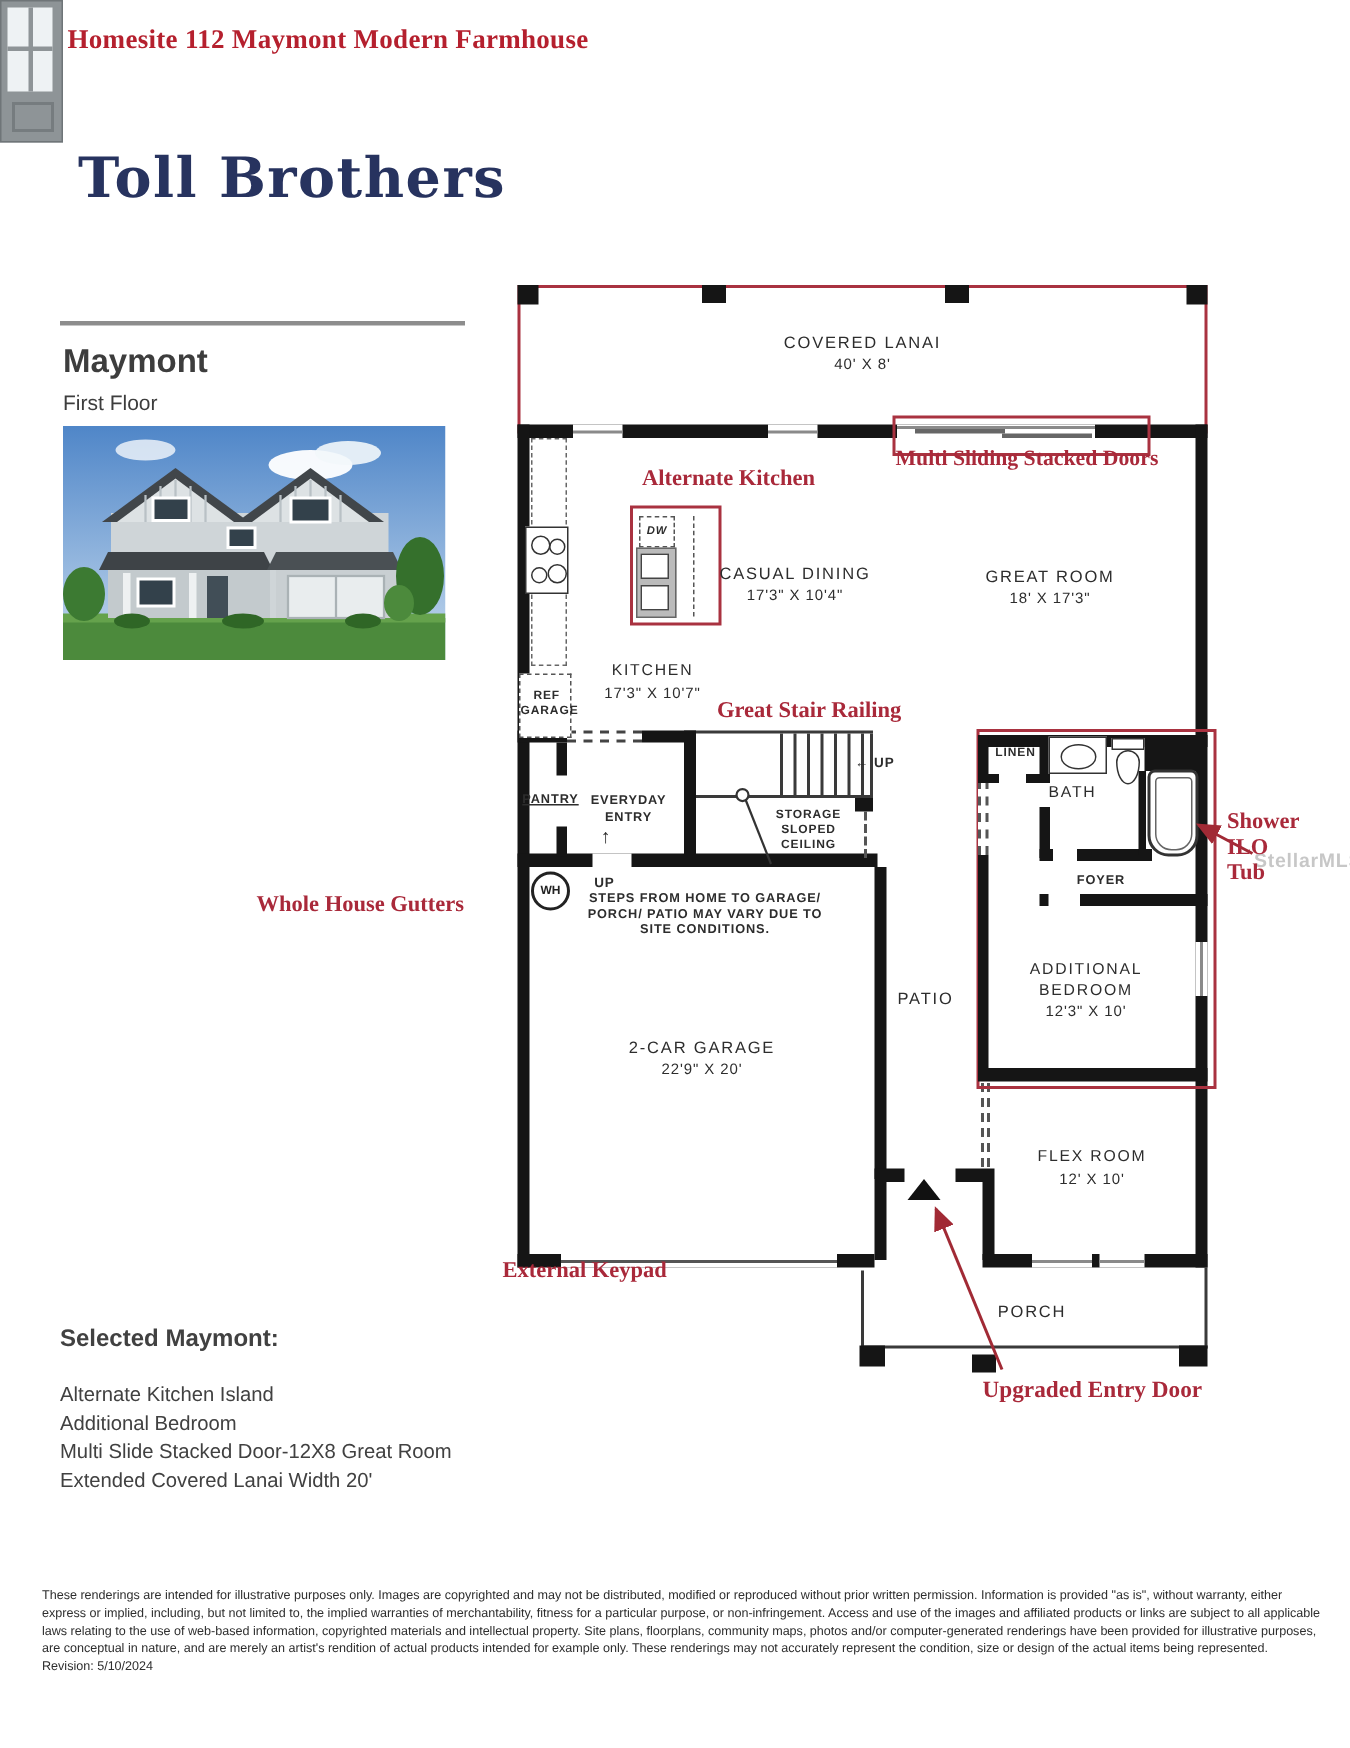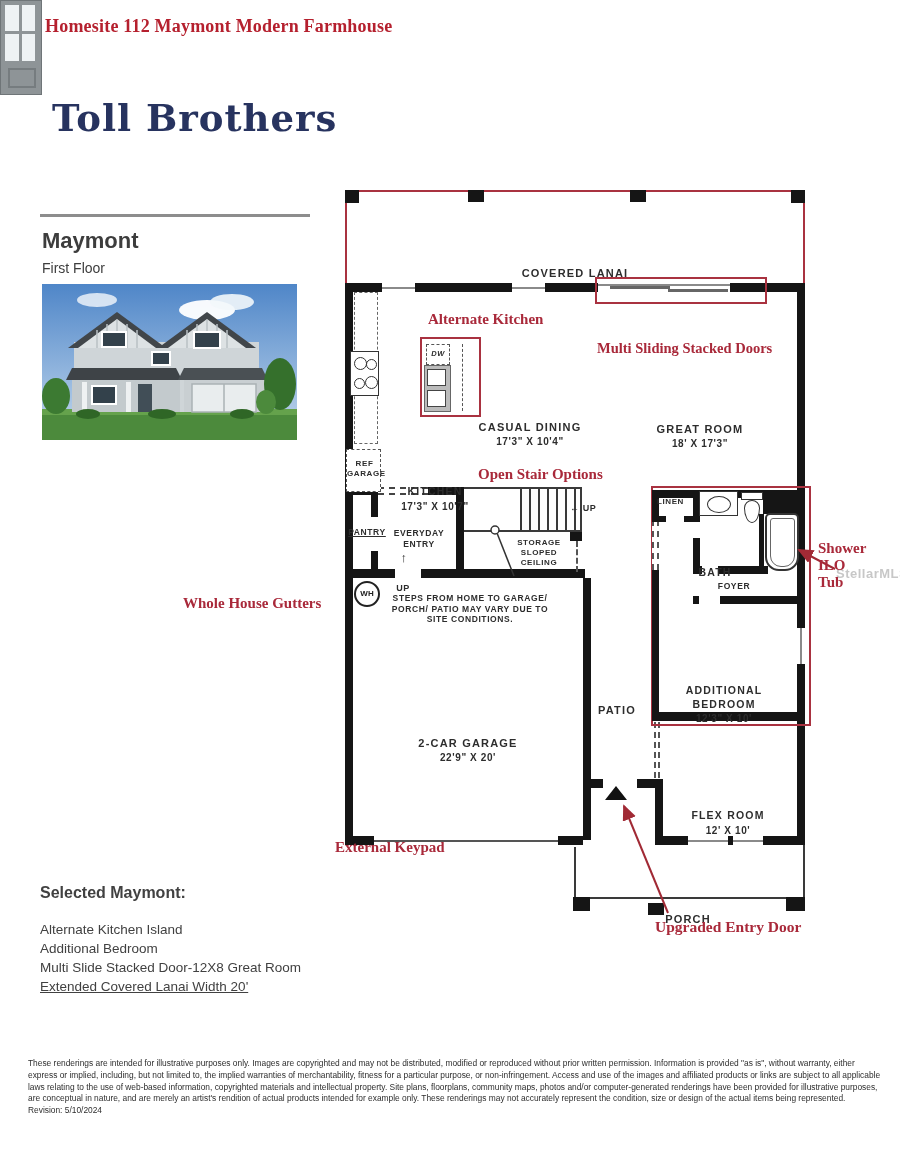--- a/index.html
+++ b/index.html
@@ -17,22 +17,22 @@
   #photo{left:42px;top:284px;width:255px;height:156px;}
   
   .w{position:absolute;background:#151515;}
   .tl{position:absolute;background:#3a3a3a;}
   .gap{position:absolute;background:#ffffff;}
   .gline{position:absolute;background:#8a8a8a;}
   .rbox{position:absolute;border:2px solid #a93240;}
   .dashv{position:absolute;background:#fff;border-left:2px dashed #555;border-right:2px dashed #555;box-sizing:border-box;}
   .dashh{position:absolute;background:#fff;border-top:2px dashed #444;border-bottom:2px dashed #444;box-sizing:border-box;}
   
-  .rlabel{position:absolute;font-weight:700;color:#2d2d2d;letter-spacing:1.2px;
-          text-align:center;font-size:11px;line-height:1.3;margin-top:44px;}
+  .rlabel{position:absolute;font-weight:400;color:#2d2d2d;letter-spacing:1.2px;
+          text-align:center;font-size:11px;line-height:1.3;}
   .dims{font-size:10px;letter-spacing:.6px;margin-top:1px;}
   .slabel{position:absolute;font-weight:700;color:#2d2d2d;letter-spacing:.6px;
           text-align:center;font-size:8.5px;line-height:1.25;}
   .ann{position:absolute;font-family:"Liberation Serif","DejaVu Serif",serif;
        font-weight:700;color:#a9293a;font-size:15px;white-space:nowrap;z-index:6;}
   .fix{position:absolute;box-sizing:border-box;background:#fff;}
   #wm{left:836px;top:566px;font-size:13px;color:rgba(130,130,130,.45);z-index:1;
       font-weight:700;letter-spacing:.5px;}
   
   #selhead{left:40px;top:884px;font-size:16px;font-weight:700;color:#414141;}
@@ -246,21 +246,21 @@
     <div class="dims">18' X 17'3"</div>
 </div>
 <div class="rlabel" style="left:365px;top:441px;width:140px;font-size:10.5px;">
   <div>KITCHEN</div>
     <div class="dims">17'3" X 10'7"</div>
 </div>
 <div class="slabel" style="left:345px;top:527px;width:44px;text-decoration:underline;">PANTRY</div>
 <div class="slabel" style="left:384px;top:528px;width:70px;">EVERYDAY ENTRY</div>
 <div class="slabel" style="left:508px;top:538px;width:62px;font-size:8px;">STORAGE SLOPED CEILING</div>
 <div class="slabel" style="left:390px;top:593px;width:160px;">STEPS FROM HOME TO GARAGE/ PORCH/ PATIO MAY VARY DUE TO SITE CONDITIONS.</div>
-<div class="slabel" style="left:657px;top:497px;width:40px;font-size:8px;text-align:left;">LINEN</div>
+<div class="slabel" style="left:657px;top:497px;width:40px;font-size:8px;text-align:center;">LINEN</div>
 <div class="rlabel" style="left:676px;top:522px;width:78px;font-size:10.5px;">BATH</div>
 <div class="slabel" style="left:694px;top:581px;width:80px;">FOYER</div>
 <div class="rlabel" style="left:654px;top:640px;width:140px;font-size:10.5px;">
   <div style="width:110px;margin:0 auto;">ADDITIONAL BEDROOM</div>
   <div class="dims">12'3" X 10'</div>
 </div>
 <div class="rlabel" style="left:577px;top:659px;width:80px;">PATIO</div>
 <div class="rlabel" style="left:378px;top:692px;width:180px;">
   <div>2-CAR GARAGE</div>
     <div class="dims">22'9" X 20'</div>
@@ -272,23 +272,23 @@
 <div class="rlabel" style="left:628px;top:868px;width:120px;">PORCH</div>
 
 <div id="door">
   <div class="glass"></div>
   <div class="mull-v"></div>
   <div class="mull-h"></div>
   <div class="panel"></div>
 </div>
 
 <div class="ann" style="left:428px;top:311px;">Alternate Kitchen</div>
-<div class="ann" style="left:597px;top:298px;font-size:14.5px;margin-top:42px;">Multi Sliding Stacked Doors</div>
-<div class="ann" style="left:478px;top:466px;">Open Stair Options</div>
-<div class="ann" style="left:183px;top:595px;text-align:center;">Whole House Gutters</div>
+<div class="ann" style="left:597px;top:298px;font-size:14.5px;">Multi Sliding Stacked Doors</div>
+<div class="ann" style="left:478px;top:466px;">Great Stair Railing</div>
+<div class="ann" style="left:171px;top:595px;text-align:center;">Whole House Gutters</div>
 <div class="ann" style="left:818px;top:540px;">
   <div>Shower</div>
   <div>ILO</div>
   <div>Tub</div>
 </div>
 <div class="ann" style="left:335px;top:839px;">External Keypad</div>
 <div class="ann" style="left:655px;top:918px;font-size:15.5px;">Upgraded Entry Door</div>
 <div class="abs" id="wm">StellarMLS</div>
 
 <svg class="abs" style="left:0;top:0;z-index:5;pointer-events:none;" width="900" height="1165">
@@ -300,15 +300,15 @@
   <line x1="497" y1="533" x2="514" y2="576" stroke="#333" stroke-width="1.5"></line>
   <circle cx="495" cy="530" r="4" fill="#fff" stroke="#333" stroke-width="1.5"></circle>
   <line x1="668" y1="913" x2="624" y2="806" stroke="#a12a35" stroke-width="2" marker-end="url(#arr)"></line>
   <line x1="835" y1="569" x2="799" y2="550" stroke="#a12a35" stroke-width="2" marker-end="url(#arr)"></line>
 </svg>
 
 <div class="abs" id="selhead">Selected Maymont:</div>
 <div class="selitem" style="top:922px;">Alternate Kitchen Island</div>
 <div class="selitem" style="top:941px;">Additional Bedroom</div>
 <div class="selitem" style="top:960px;">Multi Slide Stacked Door-12X8 Great Room</div>
-<div class="selitem" style="top:979px;text-decoration:underline;">Extended Covered Lanai Width 20'</div>
+<div class="selitem" style="top:979px;">Extended Covered Lanai Width 20'</div>
 
 <div class="abs" id="disc">These renderings are intended for illustrative purposes only. Images are copyrighted and may not be distributed, modified or reproduced without prior written permission. Information is provided "as is", without warranty, either express or implied, including, but not limited to, the implied warranties of merchantability, fitness for a particular purpose, or non-infringement. Access and use of the images and affiliated products or links are subject to all applicable laws relating to the use of web-based information, copyrighted materials and intellectual property. Site plans, floorplans, community maps, photos and/or computer-generated renderings have been provided for illustrative purposes, are conceptual in nature, and are merely an artist's rendition of actual products intended for example only. These renderings may not accurately represent the condition, size or design of the actual items being represented. Revision: 5/10/2024</div>
 
 </body></html>

